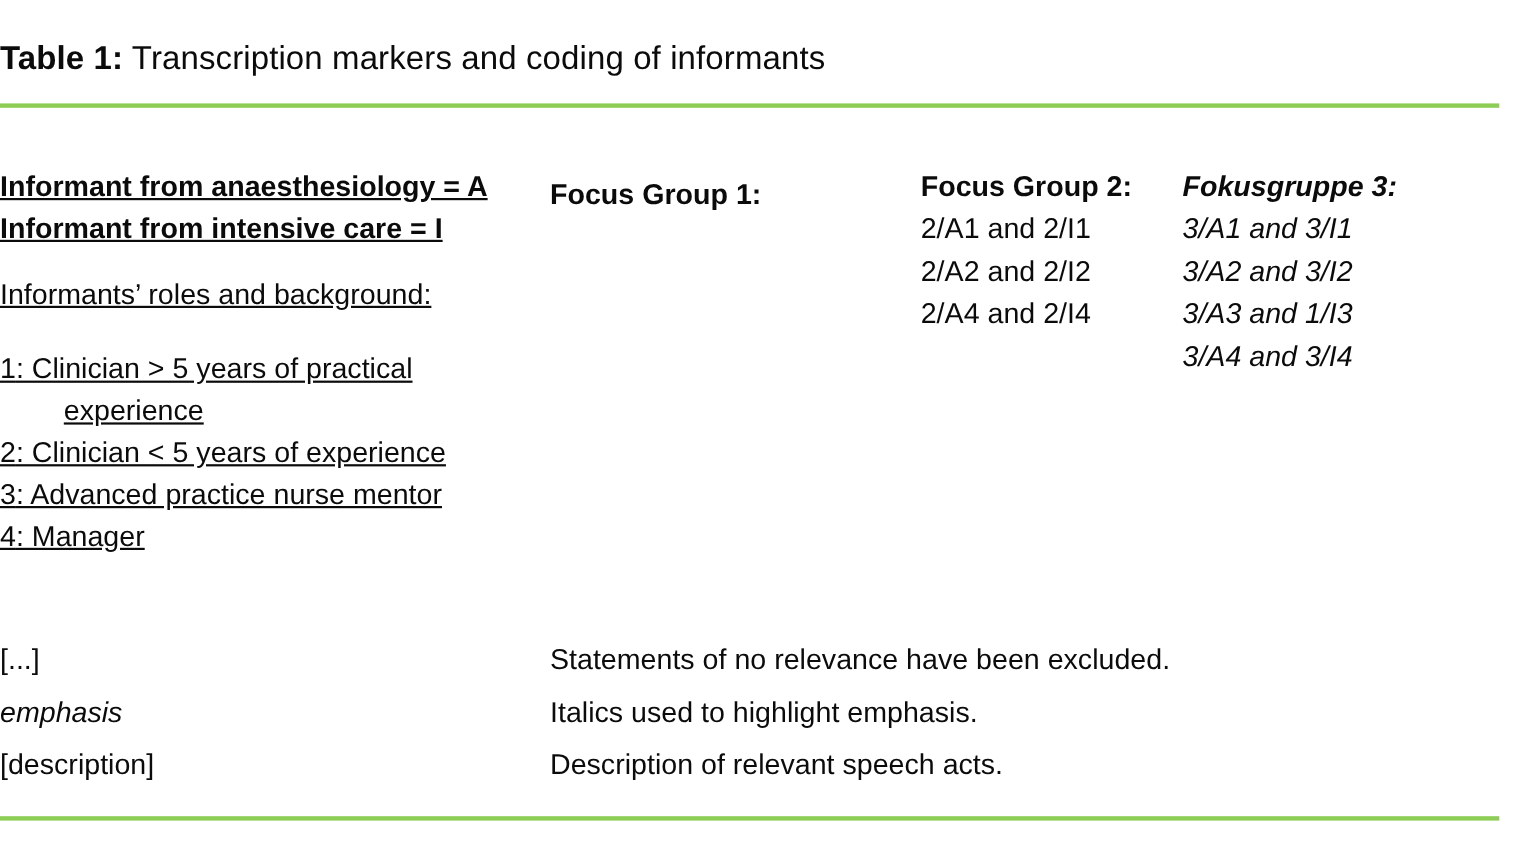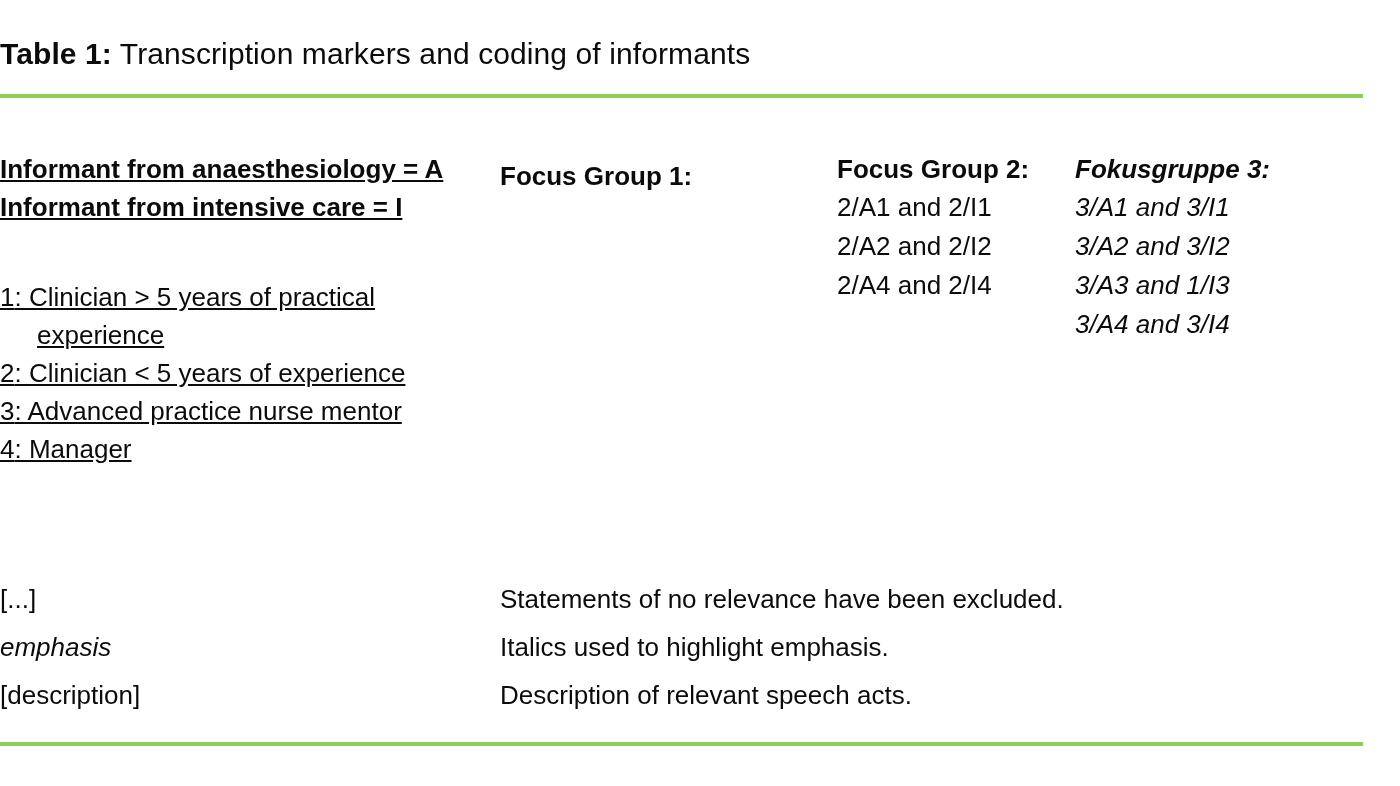--- a/index.html
+++ b/index.html
@@ -92,20 +92,21 @@
   .role-line {
     font-size: 26px;
     line-height: 38px;
     white-space: nowrap;
   }
   .role-cont {
     font-size: 26px;
     line-height: 38px;
     white-space: nowrap;
     padding-left: 37px;
+    margin-left: 21px;
   }
 
   .group-head {
     font-size: 26px;
     line-height: 38px;
     font-weight: bold;
     white-space: nowrap;
   }
   .group-item {
     font-size: 26px;
@@ -158,20 +159,21 @@
 
     <div class="rule rule-top"></div>
     <div class="rule rule-bottom"></div>
 
     <div class="body-area">
 
       <div class="col col-legend">
         <div class="legend-head">Informant from anaesthesiology = A</div>
         <div class="legend-head">Informant from intensive care = I</div>
         <div class="spacer-sm"></div>
+        <div class="legend-sub">Informants’ roles and background:</div>
         <div class="spacer-md"></div>
 
         <div>
           <div class="role-line"><span>1</span><span>: Clinician &gt; 5 years of practical</span></div>
           <div class="role-cont">experience</div>
           <div class="role-line"><span>2</span><span>: Clinician &lt; 5 years of experience</span></div>
           <div class="role-line"><span>3</span><span>: Advanced practice nurse mentor</span></div>
           <div class="role-line"><span>4</span><span>: Manager</span></div>
         </div>
       </div>

